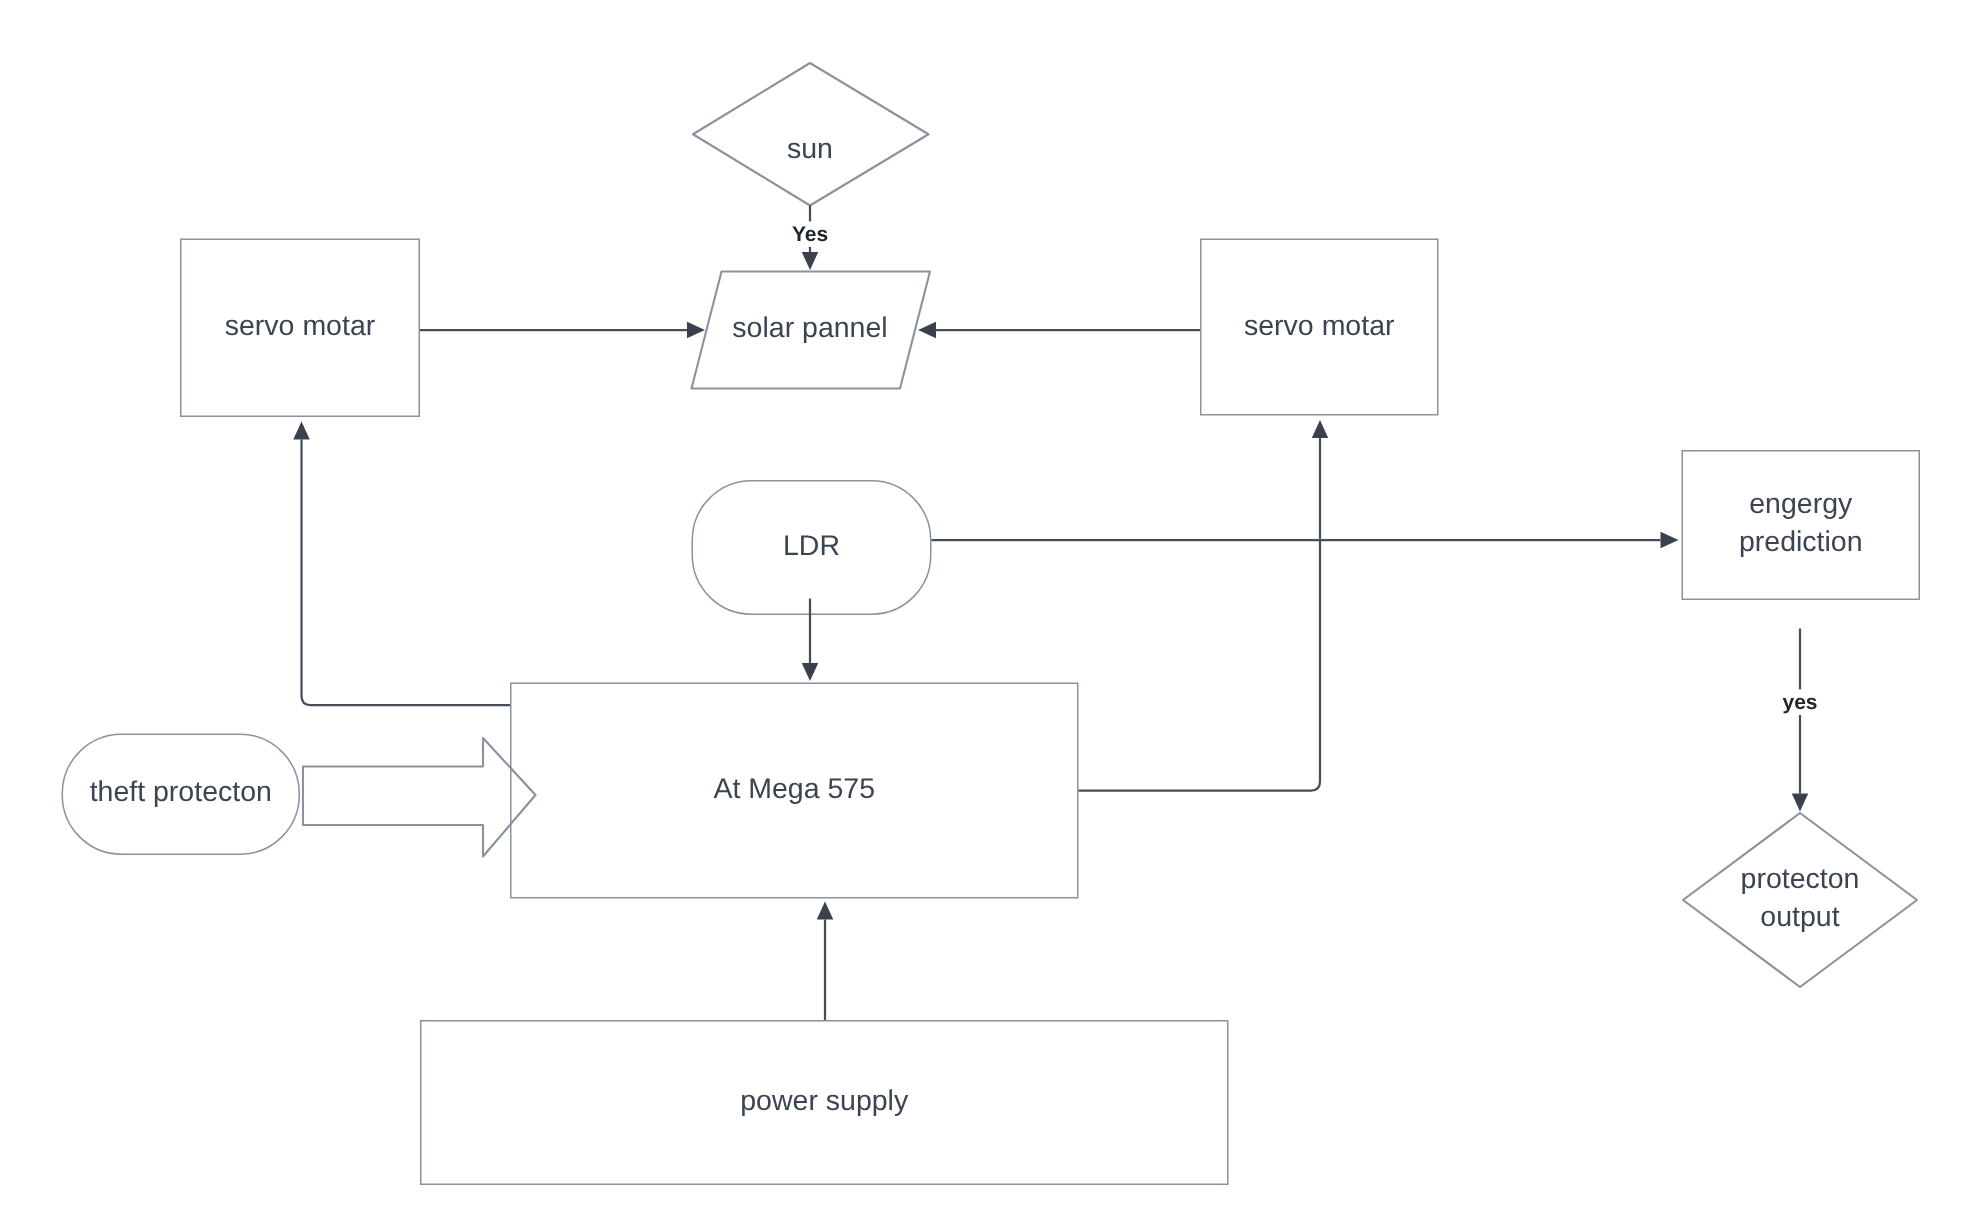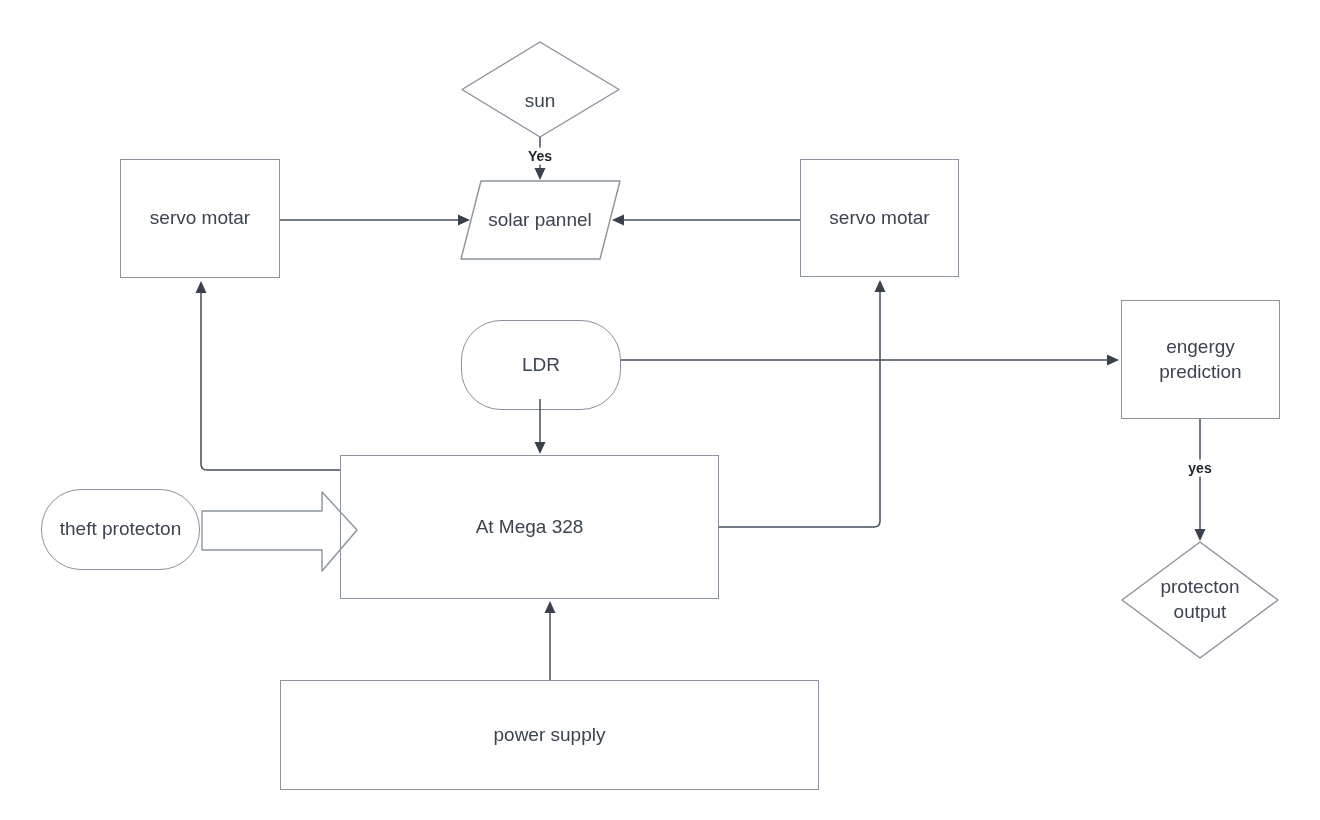--- a/index.html
+++ b/index.html
@@ -62,32 +62,32 @@
 
   <div class="node rect" style="left:800px;top:159px;width:159px;height:118px;">
     <span>servo motar</span>
   </div>
 
   <div class="node stadium" style="left:461px;top:320px;width:160px;height:90px;">
     <span>LDR</span>
   </div>
 
   <div class="node rect" style="left:340px;top:455px;width:379px;height:144px;">
-    <span>At Mega 328</span>
+    <span>At Mega 575</span>
   </div>
 
   <div class="node stadium" style="left:41px;top:489px;width:159px;height:81px;">
     <span>theft protecton</span>
   </div>
 
   <div class="node rect" style="left:280px;top:680px;width:539px;height:110px;">
     <span>power supply</span>
   </div>
 
-  <div class="node rect" style="left:1121px;top:300px;width:159px;height:119px;">
+  <div class="node rect" style="left:1121px;top:300px;width:159px;height:100px;">
     <span class="wrap-narrow">engergy prediction</span>
   </div>
 
   <div class="svg-label" style="left:540px;top:101px;width:120px;">sun</div>
 
   <div class="svg-label" style="left:540px;top:220px;width:140px;">solar pannel</div>
 
   <div class="svg-label" style="left:1200px;top:600px;width:110px;">protecton output</div>
 
   <svg id="wires-layer" class="layer" viewBox="0 0 1320 820">

